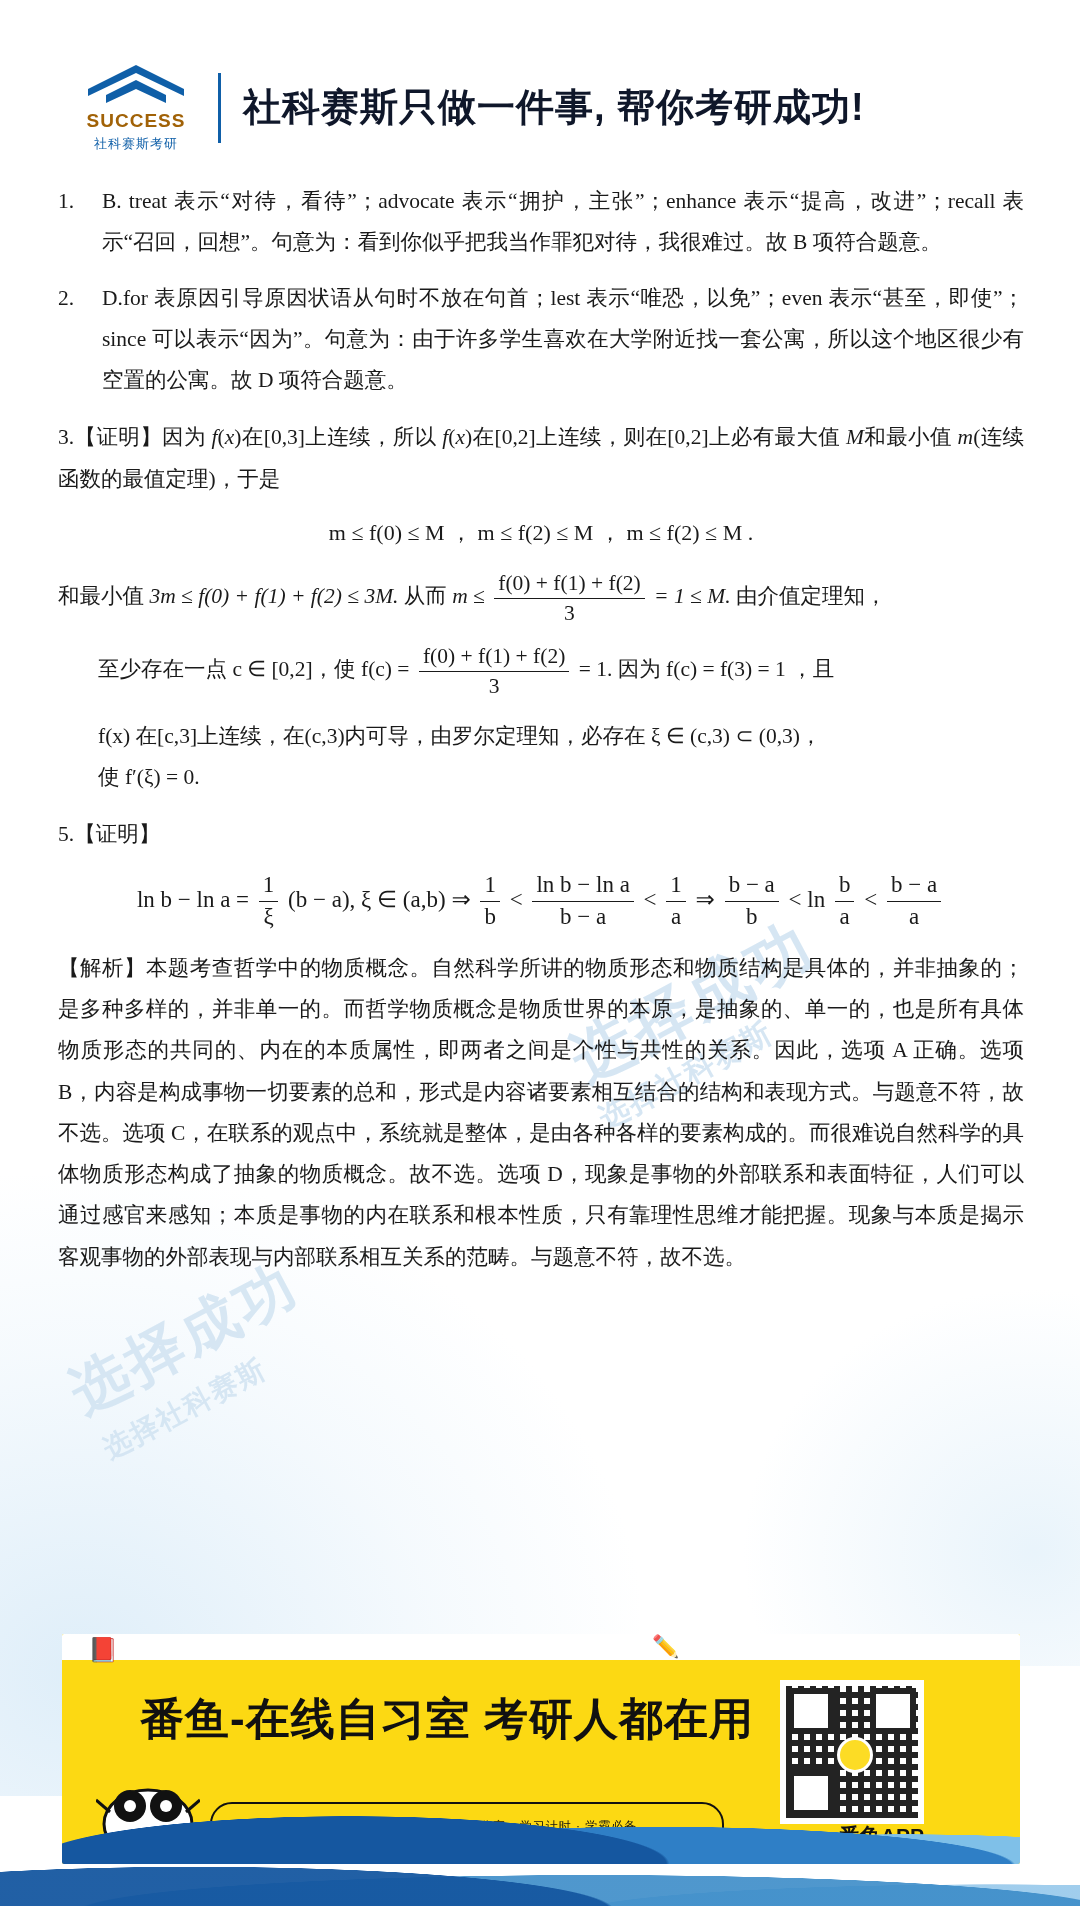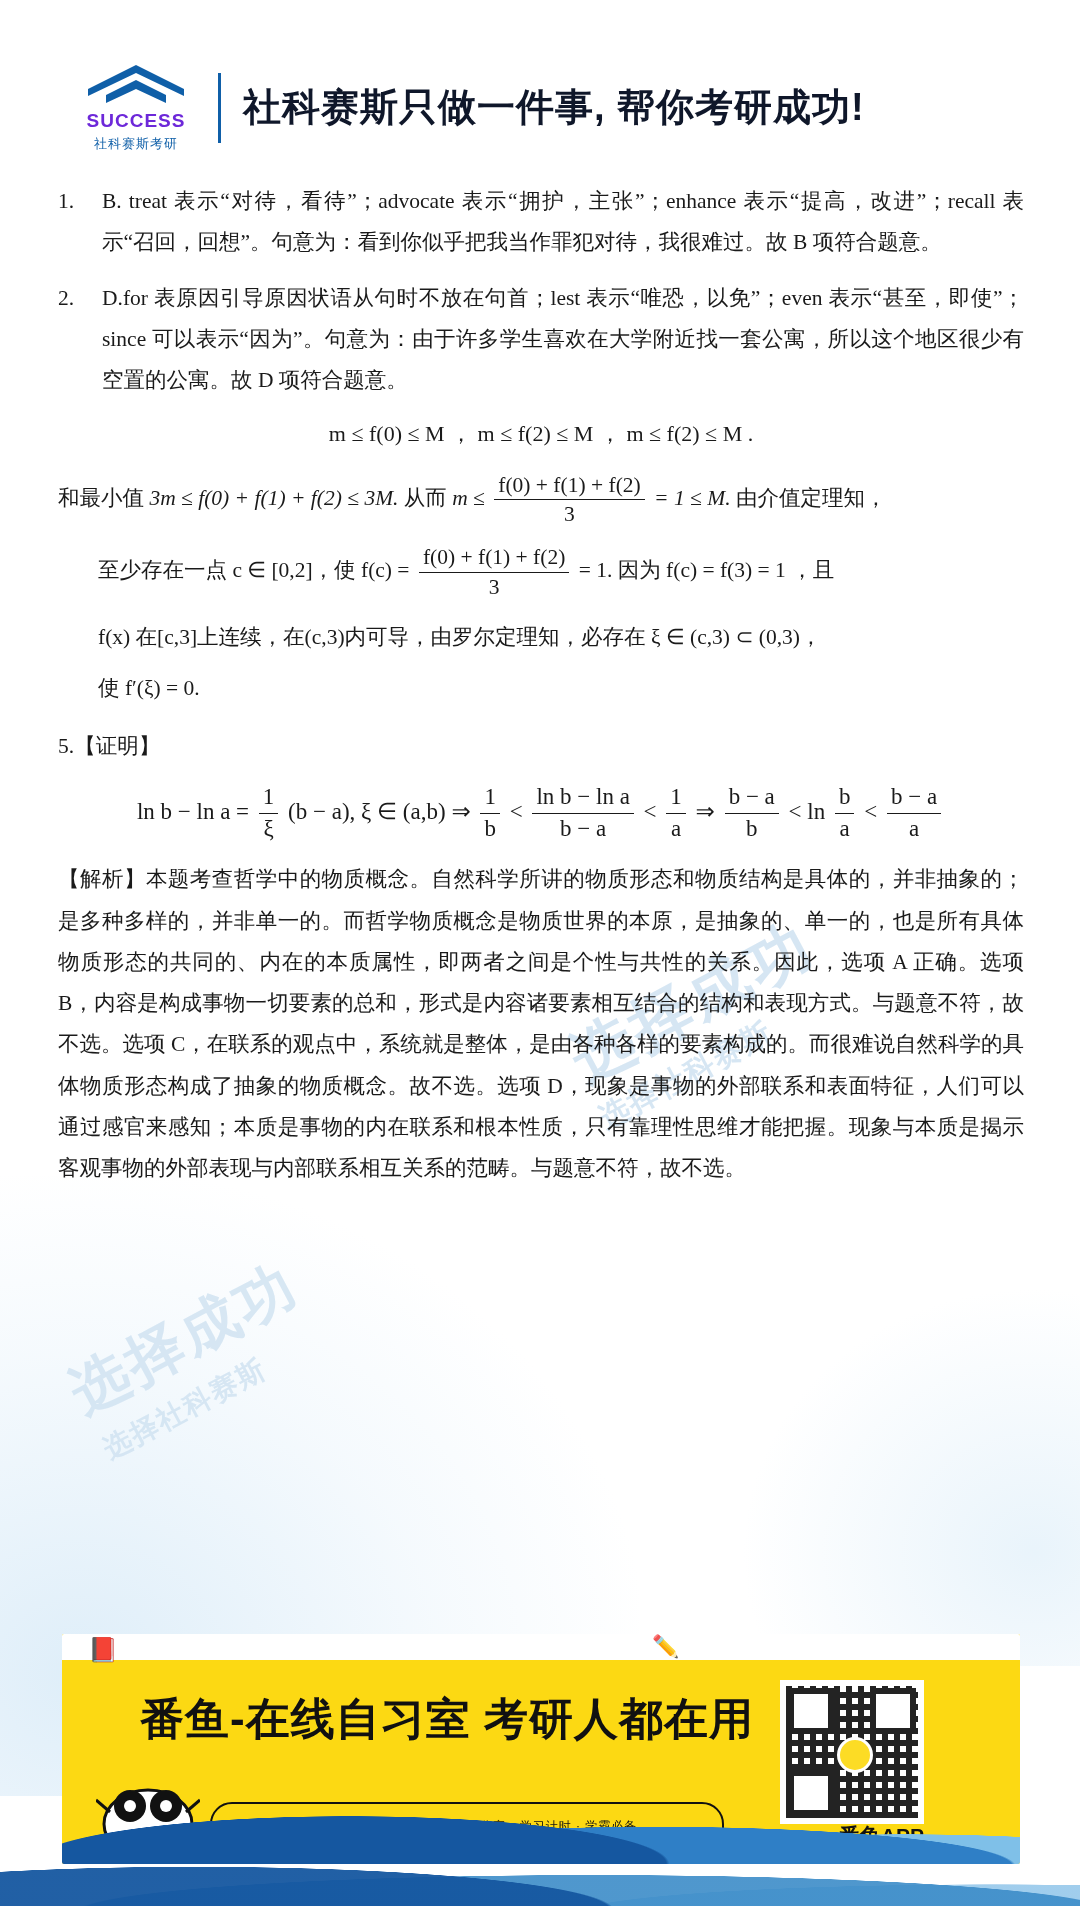--- a/index.html
+++ b/index.html
@@ -99,21 +99,21 @@
   .logo-mark {
     width: 112px;
     height: 46px;
     position: relative;
   }
   .logo-word {
     font-family: "Liberation Sans", sans-serif;
     font-size: 19px;
     font-weight: bold;
     letter-spacing: 1px;
-    color: #6d28d9;
+    color: #a16207;
     margin-top: 2px;
   }
   .logo-sub {
     font-family: "Liberation Sans", sans-serif;
     font-size: 13px;
     color: #0f5fa8;
     letter-spacing: 1px;
     margin-top: 3px;
   }
   .divider-v {
@@ -194,21 +194,21 @@
     display: block;
     border-top: 1.4px solid #1a1a1a;
     padding: 1px 4px 0 4px;
     line-height: 1.25;
   }
   .eq4 {
     text-align: center;
     margin: 16px 0 6px 0;
     font-size: 23px;
   }
-  .small-space { margin-top: 10px; }
+  .small-space { }
 
   
   .ad {
     position: absolute;
     left: 62px;
     top: 1634px;
     width: 958px;
     height: 230px;
     background: #fcd913;
     z-index: 4;
@@ -368,20 +368,27 @@
     <div class="qitem">
       <div class="qnum">1.</div>
       <div class="qbody">B. treat 表示“对待，看待”；advocate 表示“拥护，主张”；enhance 表示“提高，改进”；recall 表示“召回，回想”。句意为：看到你似乎把我当作罪犯对待，我很难过。故 B 项符合题意。</div>
     </div>
 
     <div class="qitem">
       <div class="qnum">2.</div>
       <div class="qbody">D.for 表原因引导原因状语从句时不放在句首；lest 表示“唯恐，以免”；even 表示“甚至，即使”；since 可以表示“因为”。句意为：由于许多学生喜欢在大学附近找一套公寓，所以这个地区很少有空置的公寓。故 D 项符合题意。</div>
     </div>
 
+    <div class="para">
+      <span>3.【证明】</span><span>因为</span>
+      <i class="mv">f</i>(<i class="mv">x</i>)<span>在[0,3]上连续，所以</span>
+      <i class="mv">f</i>(<i class="mv">x</i>)<span>在[0,2]上连续，则在[0,2]上必有最大值</span>
+      <i class="mv">M</i><span>和最小值</span>
+      <i class="mv">m</i><span>(连续函数的最值定理)，于是</span>
+    </div>
 
     <div class="eq-center">m ≤ f(0) ≤ M ，  m ≤ f(2) ≤ M ，  m ≤ f(2) ≤ M .</div>
 
     <div class="para">
       <span>和最小值</span>
       <i class="mv">3m ≤ f(0) + f(1) + f(2) ≤ 3M.</i>
       <span>从而</span>
       <i class="mv">m ≤</i>
       <span class="frac">
         <span class="num">f(0) + f(1) + f(2)</span>

